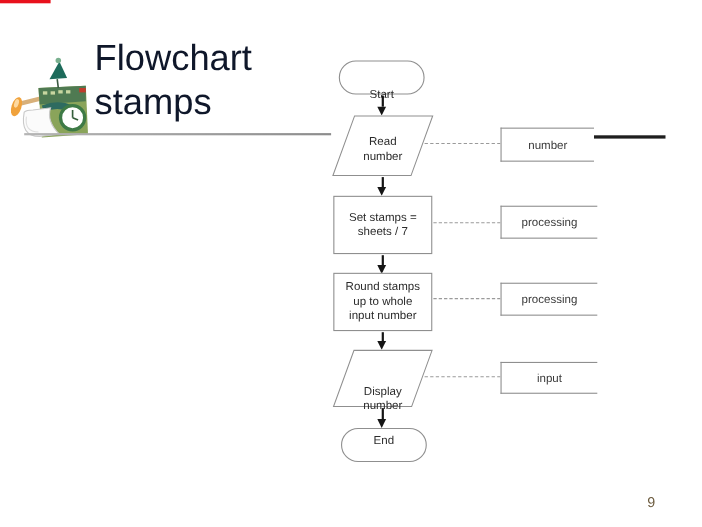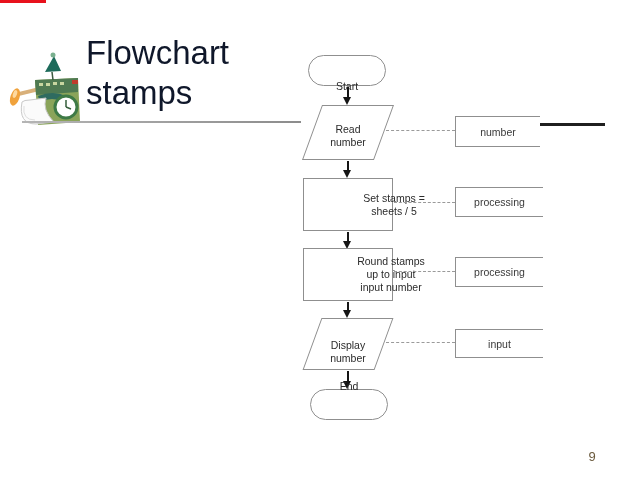--- a/index.html
+++ b/index.html
@@ -29,24 +29,24 @@
   .rect2{left:303px;top:248px;width:90px;height:53px;}
   .par{transform:skewX(-20deg);}
   .par-read{left:312px;top:105px;width:72px;height:55px;}
   .par-display{left:312px;top:318px;width:72px;height:52px;}
 
   .label{display:flex;flex-direction:column;align-items:center;justify-content:center;
          text-align:center;font-size:10.5px;line-height:13px;color:#2b2b2b;}
   .label span{display:block;}
   .lab-start{left:308px;top:55px;width:78px;height:31px;margin-top:16px;}
   .lab-read{left:303px;top:105px;width:90px;height:62px;}
-  .lab-rect1{left:303px;top:178px;width:90px;height:53px;padding-left:46px;}
-  .lab-rect2{left:303px;top:248px;width:90px;height:53px;margin-left:43px;}
-  .lab-display{left:303px;top:318px;width:90px;height:68px;}
-  .lab-end{left:310px;top:371px;width:78px;height:31px;}
+  .lab-rect1{left:303px;top:178px;width:90px;height:53px;}
+  .lab-rect2{left:303px;top:248px;width:90px;height:53px;}
+  .lab-display{left:303px;top:329px;width:90px;height:68px;}
+  .lab-end{left:310px;top:386px;width:78px;height:31px;}
 
   
   .sidebox{border:1px solid #8f8f8f;border-right:none;background:#fff;box-sizing:border-box;
            display:flex;align-items:center;justify-content:center;
            font-size:10.5px;color:#3a3a3a;}
   .sb-input{left:455px;top:116px;width:85px;height:31px;}
   .sb-proc1{left:455px;top:187px;width:88px;height:30px;}
   .sb-proc2{left:455px;top:257px;width:88px;height:30px;}
   .sb-output{left:455px;top:329px;width:88px;height:29px;}
 
@@ -128,35 +128,35 @@
 <div class="abs sidebox sb-input">
   <span>number</span>
 </div>
 
 <div class="abs vline" style="top:161px;height:9px;"></div>
 <div class="abs ahead" style="top:170px;"></div>
 
 <div class="abs shape rect1"></div>
 <div class="abs label lab-rect1">
   <span>Set stamps =</span>
-  <span>sheets / 5</span>
+  <span>sheets / 7</span>
 </div>
 
 <div class="abs dash d2"></div>
 <div class="abs sidebox sb-proc1">
   <span>processing</span>
 </div>
 
 <div class="abs vline" style="top:232px;height:9px;"></div>
 <div class="abs ahead" style="top:241px;"></div>
 
 <div class="abs shape rect2"></div>
 <div class="abs label lab-rect2">
   <span>Round stamps</span>
-  <span>up to input</span>
+  <span>up to whole</span>
   <span>input number</span>
 </div>
 
 <div class="abs dash d3"></div>
 <div class="abs sidebox sb-proc2">
   <span>processing</span>
 </div>
 
 <div class="abs vline" style="top:302px;height:8px;"></div>
 <div class="abs ahead" style="top:310px;"></div>

